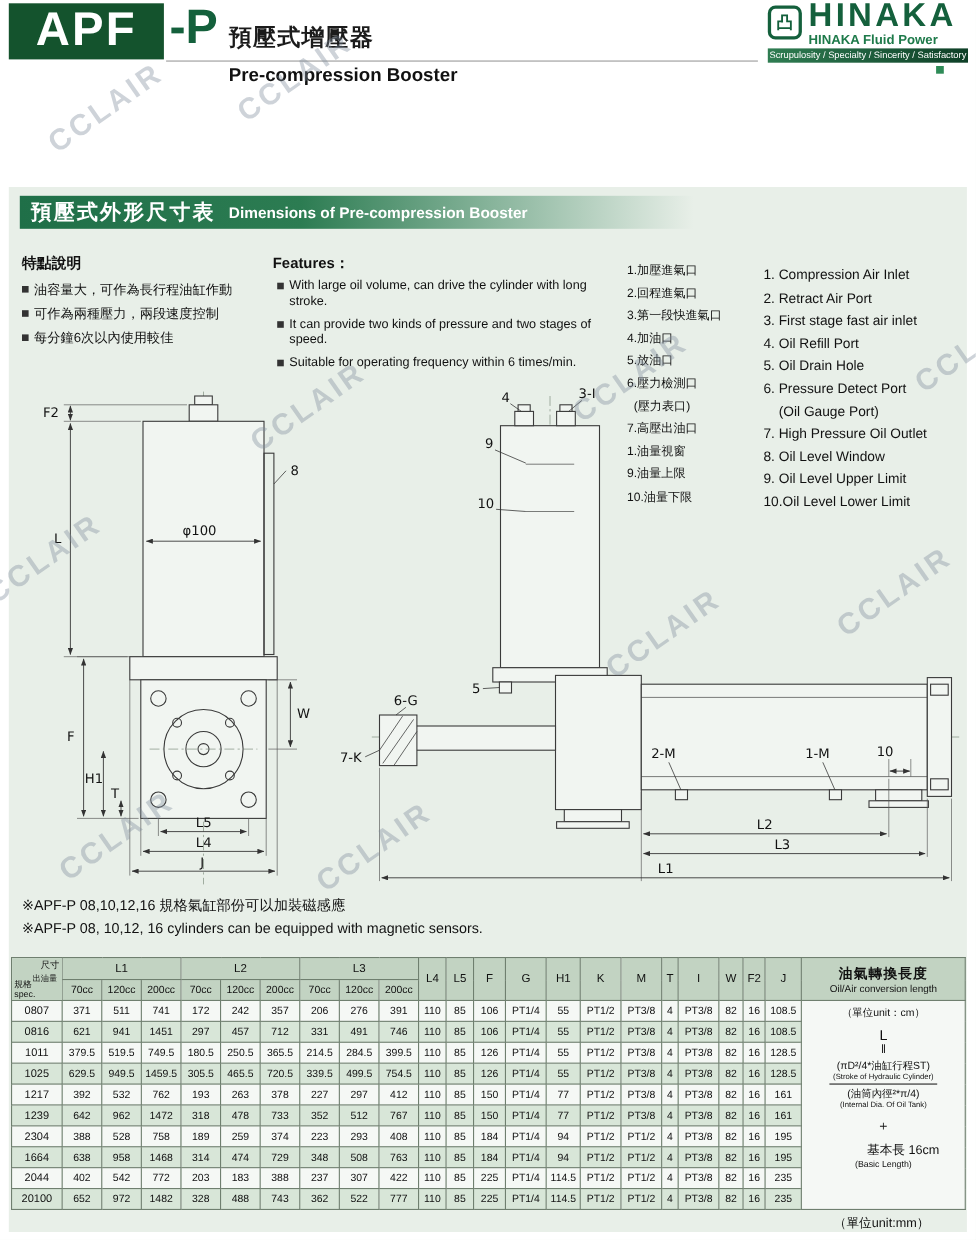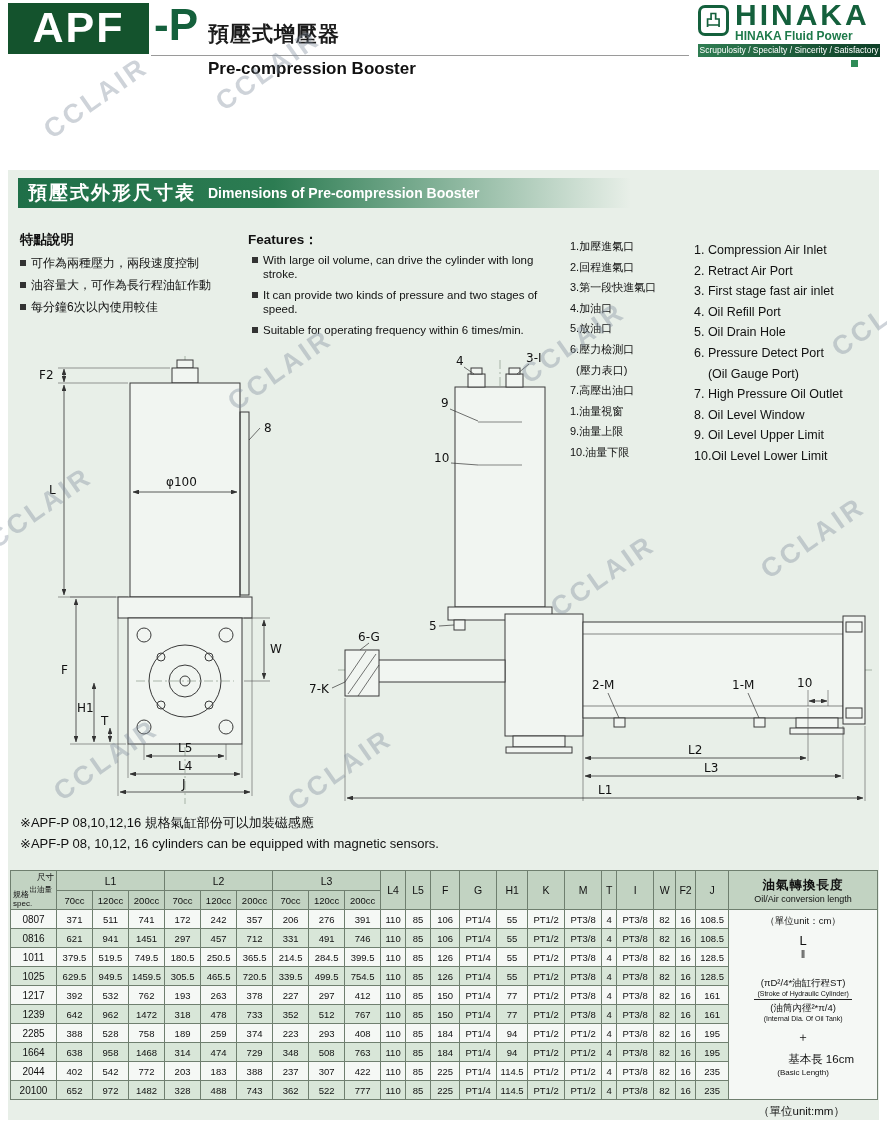--- a/index.html
+++ b/index.html
@@ -69,21 +69,21 @@
   .corner-cell{position:relative;background-image:linear-gradient(to bottom right,transparent 48.5%,#6f7f6f 48.5%,#6f7f6f 51.5%,transparent 51.5%);}
   .c-top{position:absolute;right:2px;top:1px;font-size:8.5px;}
   .c-mid{position:absolute;right:4px;top:14px;font-size:7.5px;}
   .c-bot{position:absolute;left:2px;bottom:1px;font-size:8px;text-align:left;line-height:8.5px;}
   .conv-head .ch-zh{font-size:12.5px;font-weight:bold;letter-spacing:1px;}
   .conv-head .ch-en{font-size:9px;}
   td.formula{vertical-align:top;padding-top:5px;background:#f5f8f5;}
   .fu{font-size:9.5px;}
   .fl{font-size:13px;margin-top:5px;}
   .fe{font-size:11px;line-height:11px;margin-top:1px;}
-  .frac{display:inline-block;margin-top:17px;}
+  .frac{display:inline-block;margin-top:3px;}
   .fr-top{border-bottom:1px solid #222;padding:0 3px 2px;}
   .num,.den{font-size:9.5px;}
   .numen,.denen{font-size:7px;}
   .den{margin-top:2px;}
   .fp{font-size:12px;margin-top:6px;}
   .fb{font-size:11.5px;margin-top:6px;padding-left:36px;}
   .fben{font-size:8px;margin-top:1px;}
   .unit-note{position:absolute;left:758px;top:1104px;font-size:11.5px;}
 </style>
 </head>
@@ -121,25 +121,25 @@
 
   <div class="section-bar">
     <span class="sb-zh">預壓式外形尺寸表</span>
     <span class="sb-en">Dimensions of Pre-compression Booster</span>
   </div>
 
   <div class="feat-zh-title">特點說明</div>
   <div class="feat-zh">
       <div class="item">
         <span class="blt"></span>
-        <span>可作為兩種壓力，兩段速度控制</span>
+        <span>油容量大，可作為長行程油缸作動</span>
       </div>
       <div class="item">
         <span class="blt"></span>
-        <span>油容量大，可作為長行程油缸作動</span>
+        <span>可作為兩種壓力，兩段速度控制</span>
       </div>
       <div class="item">
         <span class="blt"></span>
         <span>每分鐘6次以內使用較佳</span>
       </div>
     </div>
   <div class="feat-en-title">Features：</div>
   <div class="feat-en">
       <div class="item">
         <span class="blt"></span>
@@ -514,21 +514,21 @@
           <td>77</td>
           <td>PT1/2</td>
           <td>PT3/8</td>
           <td>4</td>
           <td>PT3/8</td>
           <td>82</td>
           <td>16</td>
           <td>161</td>
         </tr>
         <tr>
-          <td class="spec">2285</td>
+          <td class="spec">2304</td>
           <td>388</td>
           <td>528</td>
           <td>758</td>
           <td>189</td>
           <td>259</td>
           <td>374</td>
           <td>223</td>
           <td>293</td>
           <td>408</td>
           <td>110</td>

